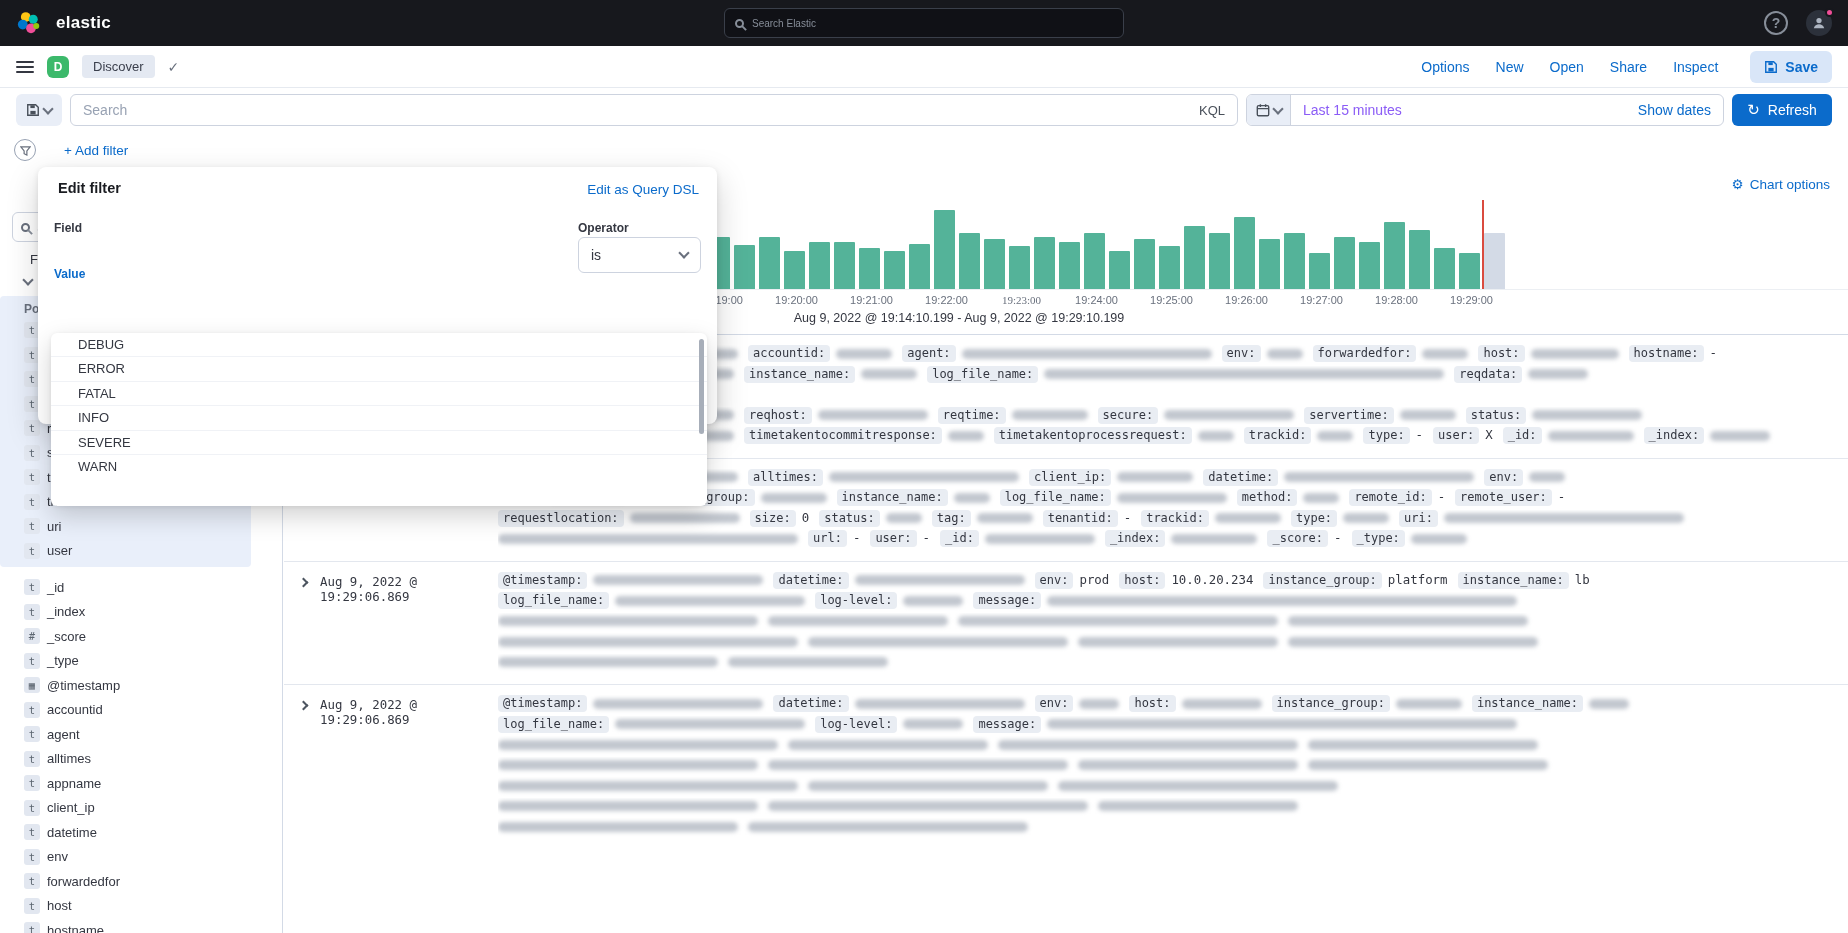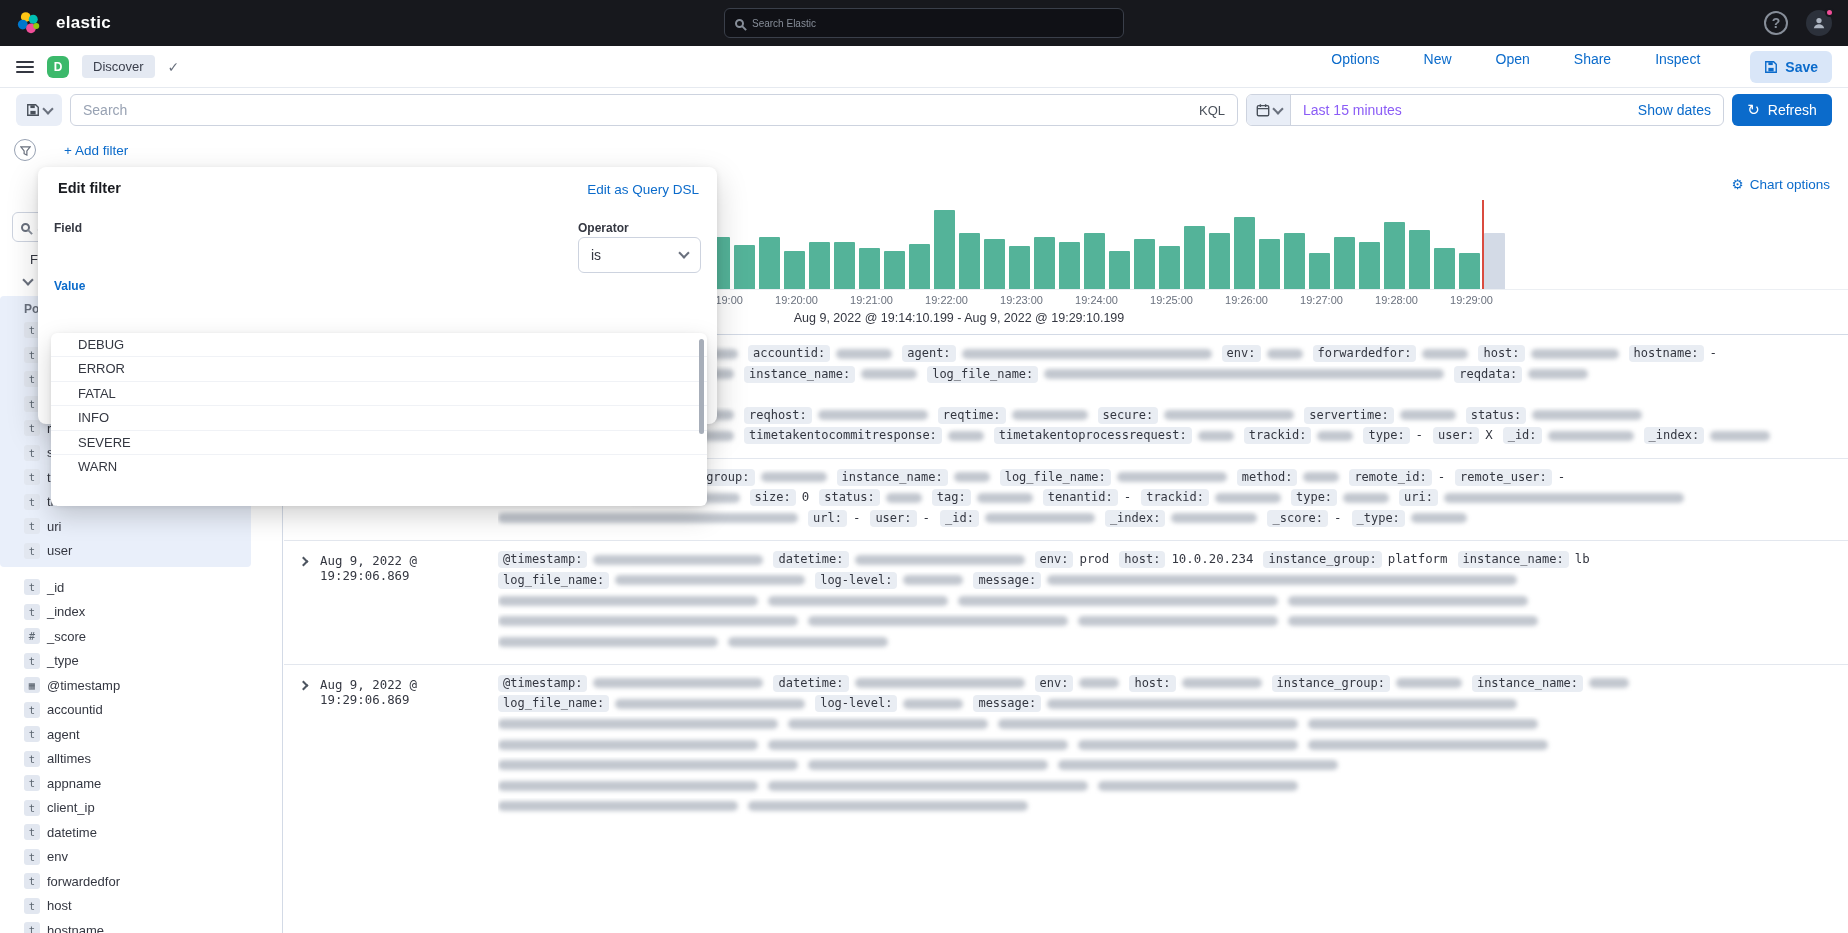--- a/index.html
+++ b/index.html
@@ -32,21 +32,21 @@
 
   
   .nav { position:absolute; top:46px; left:0; right:0; height:42px; background:#fff;
          border-bottom:1px solid #e6eaf0; display:flex; align-items:center; padding:0 16px; gap:13px; z-index:35; }
   .burger { width:18px; display:flex; flex-direction:column; gap:3px; }
   .burger span { height:2px; background:#343741; border-radius:1px; }
   .space { width:22px; height:22px; border-radius:6px; background:#3cb96b; color:#fff; font-size:12px;
            font-weight:700; display:flex; align-items:center; justify-content:center; }
   .crumb { background:#e4e9f2; color:#3a3f4c; font-size:13px; padding:4px 11px; border-radius:4px; }
   .checkmark { color:#69707d; font-size:14px; }
-  .navlinks { margin-left:auto; display:flex; gap:44px; align-items:flex-start; }
+  .navlinks { margin-left:auto; display:flex; gap:26px; align-items:center; }
   .navlink { color:#0b6bcb; font-size:14px; cursor:pointer; }
   .savebtn { height:32px; background:#d9e6f8; color:#0b6bcb; border-radius:6px; border:0;
              display:flex; align-items:center; gap:7px; padding:0 14px; font-size:14px; font-weight:600;
              margin-left:6px; cursor:pointer; font-family:"Liberation Sans",sans-serif; }
 
   
   .qrow { position:absolute; top:88px; left:0; right:0; height:44px; display:flex; gap:8px;
           padding:6px 16px; background:#fff; align-items:center; }
   .iconbtn { width:46px; height:32px; background:#e9eef7; border-radius:6px; flex:none;
              display:flex; align-items:center; justify-content:center; gap:4px; cursor:pointer; }
@@ -415,21 +415,21 @@
       </div>
     <div id="ticks">
         <span class="tick" style="left: 137.5px;">19:15:00</span>
         <span class="tick" style="left: 212.5px;">19:16:00</span>
         <span class="tick" style="left: 287.5px;">19:17:00</span>
         <span class="tick" style="left: 362.5px;">19:18:00</span>
         <span class="tick" style="left: 437.5px;">19:19:00</span>
         <span class="tick" style="left: 512.5px;">19:20:00</span>
         <span class="tick" style="left: 587.5px;">19:21:00</span>
         <span class="tick" style="left: 662.5px;">19:22:00</span>
-        <span class="tick" style="left: 737.5px;">19:23:00</span>
+        <span class="tick" style="left: 737.5px; font-family: Liberation Serif, serif;">19:23:00</span>
         <span class="tick" style="left: 812.5px;">19:24:00</span>
         <span class="tick" style="left: 887.5px;">19:25:00</span>
         <span class="tick" style="left: 962.5px;">19:26:00</span>
         <span class="tick" style="left: 1037.5px;">19:27:00</span>
         <span class="tick" style="left: 1112.5px;">19:28:00</span>
         <span class="tick" style="left: 1187.5px;">19:29:00</span>
       </div>
     <div class="subtitle">Aug 9, 2022 @ 19:14:10.199 - Aug 9, 2022 @ 19:29:10.199</div>
   </div>
   <div class="hrline"></div>
@@ -442,20 +442,21 @@
           <div class="line"><span class="blob" style="width: 236px;"></span><span class="fk">instance_name:</span><span class="blob" style="width: 56px;"></span><span class="fk">log_file_name:</span><span class="blob" style="width: 400px;"></span><span class="fk">reqdata:</span><span class="blob" style="width: 60px;"></span></div>
           <div class="line"><span class="blob" style="width: 180px;"></span></div>
           <div class="line"><span class="blob" style="width: 236px;"></span><span class="fk">reqhost:</span><span class="blob" style="width: 110px;"></span><span class="fk">reqtime:</span><span class="blob" style="width: 76px;"></span><span class="fk">secure:</span><span class="blob" style="width: 130px;"></span><span class="fk">servertime:</span><span class="blob" style="width: 56px;"></span><span class="fk">status:</span><span class="blob" style="width: 110px;"></span></div>
           <div class="line"><span class="blob" style="width: 236px;"></span><span class="fk">timetakentocommitresponse:</span><span class="blob" style="width: 36px;"></span><span class="fk">timetakentoprocessrequest:</span><span class="blob" style="width: 36px;"></span><span class="fk">trackid:</span><span class="blob" style="width: 36px;"></span><span class="fk">type:</span><span class="fv">-</span><span class="fk">user:</span><span class="fv">X</span><span class="fk">_id:</span><span class="blob" style="width: 86px;"></span><span class="fk">_index:</span><span class="blob" style="width: 60px;"></span></div>
         </div>
       </div>
       <div class="doc-row">
         <div><span class="chev"></span></div>
         <div class="dtime"></div>
         <div class="src">
+          <div class="line"><span class="blob" style="width: 240px;"></span><span class="fk">alltimes:</span><span class="blob" style="width: 190px;"></span><span class="fk">client_ip:</span><span class="blob" style="width: 76px;"></span><span class="fk">datetime:</span><span class="blob" style="width: 190px;"></span><span class="fk">env:</span><span class="blob" style="width: 36px;"></span></div>
           <div class="line"><span class="fk">host:</span><span class="blob" style="width: 76px;"></span><span class="fk">instance_group:</span><span class="blob" style="width: 66px;"></span><span class="fk">instance_name:</span><span class="blob" style="width: 36px;"></span><span class="fk">log_file_name:</span><span class="blob" style="width: 110px;"></span><span class="fk">method:</span><span class="blob" style="width: 36px;"></span><span class="fk">remote_id:</span><span class="fv">-</span><span class="fk">remote_user:</span><span class="fv">-</span></div>
           <div class="line"><span class="fk">requestlocation:</span><span class="blob" style="width: 110px;"></span><span class="fk">size:</span><span class="fv">0</span><span class="fk">status:</span><span class="blob" style="width: 36px;"></span><span class="fk">tag:</span><span class="blob" style="width: 56px;"></span><span class="fk">tenantid:</span><span class="fv">-</span><span class="fk">trackid:</span><span class="blob" style="width: 66px;"></span><span class="fk">type:</span><span class="blob" style="width: 46px;"></span><span class="fk">uri:</span><span class="blob" style="width: 240px;"></span></div>
           <div class="line"><span class="blob" style="width: 300px;"></span><span class="fk">url:</span><span class="fv">-</span><span class="fk">user:</span><span class="fv">-</span><span class="fk">_id:</span><span class="blob" style="width: 110px;"></span><span class="fk">_index:</span><span class="blob" style="width: 86px;"></span><span class="fk">_score:</span><span class="fv">-</span><span class="fk">_type:</span><span class="blob" style="width: 56px;"></span></div>
         </div>
       </div>
       <div class="doc-row">
         <div><span class="chev"></span></div>
         <div class="dtime">Aug 9, 2022 @ 19:29:06.869</div>
         <div class="src">
           <div class="line"><span class="fk">@timestamp:</span><span class="blob" style="width: 170px;"></span><span class="fk">datetime:</span><span class="blob" style="width: 170px;"></span><span class="fk">env:</span><span class="fv">prod</span><span class="fk">host:</span><span class="fv">10.0.20.234</span><span class="fk">instance_group:</span><span class="fv">platform</span><span class="fk">instance_name:</span><span class="fv">lb</span></div>
@@ -486,21 +487,21 @@
   <div class="po-dsl">Edit as Query DSL</div>
 
   <div class="po-label" style="left:16px; top:54px;">Field</div>
   <div class="po-label" style="left:540px; top:54px;">Operator</div>
 
   <div class="sel" style="left:540px; top:70px; width:123px;">
     <span>is</span>
     <span class="caret"></span>
   </div>
 
-  <div class="po-label focus" style="left:16px; top:112px;">Value</div>
+  <div class="po-label focus" style="left:16px; top:100px;">Value</div>
 
   <div class="listbox">
     <div id="value-options">
         <div class="vopt">DEBUG</div>
         <div class="vopt">ERROR</div>
         <div class="vopt">FATAL</div>
         <div class="vopt">INFO</div>
         <div class="vopt">SEVERE</div>
         <div class="vopt">WARN</div>
       </div>

